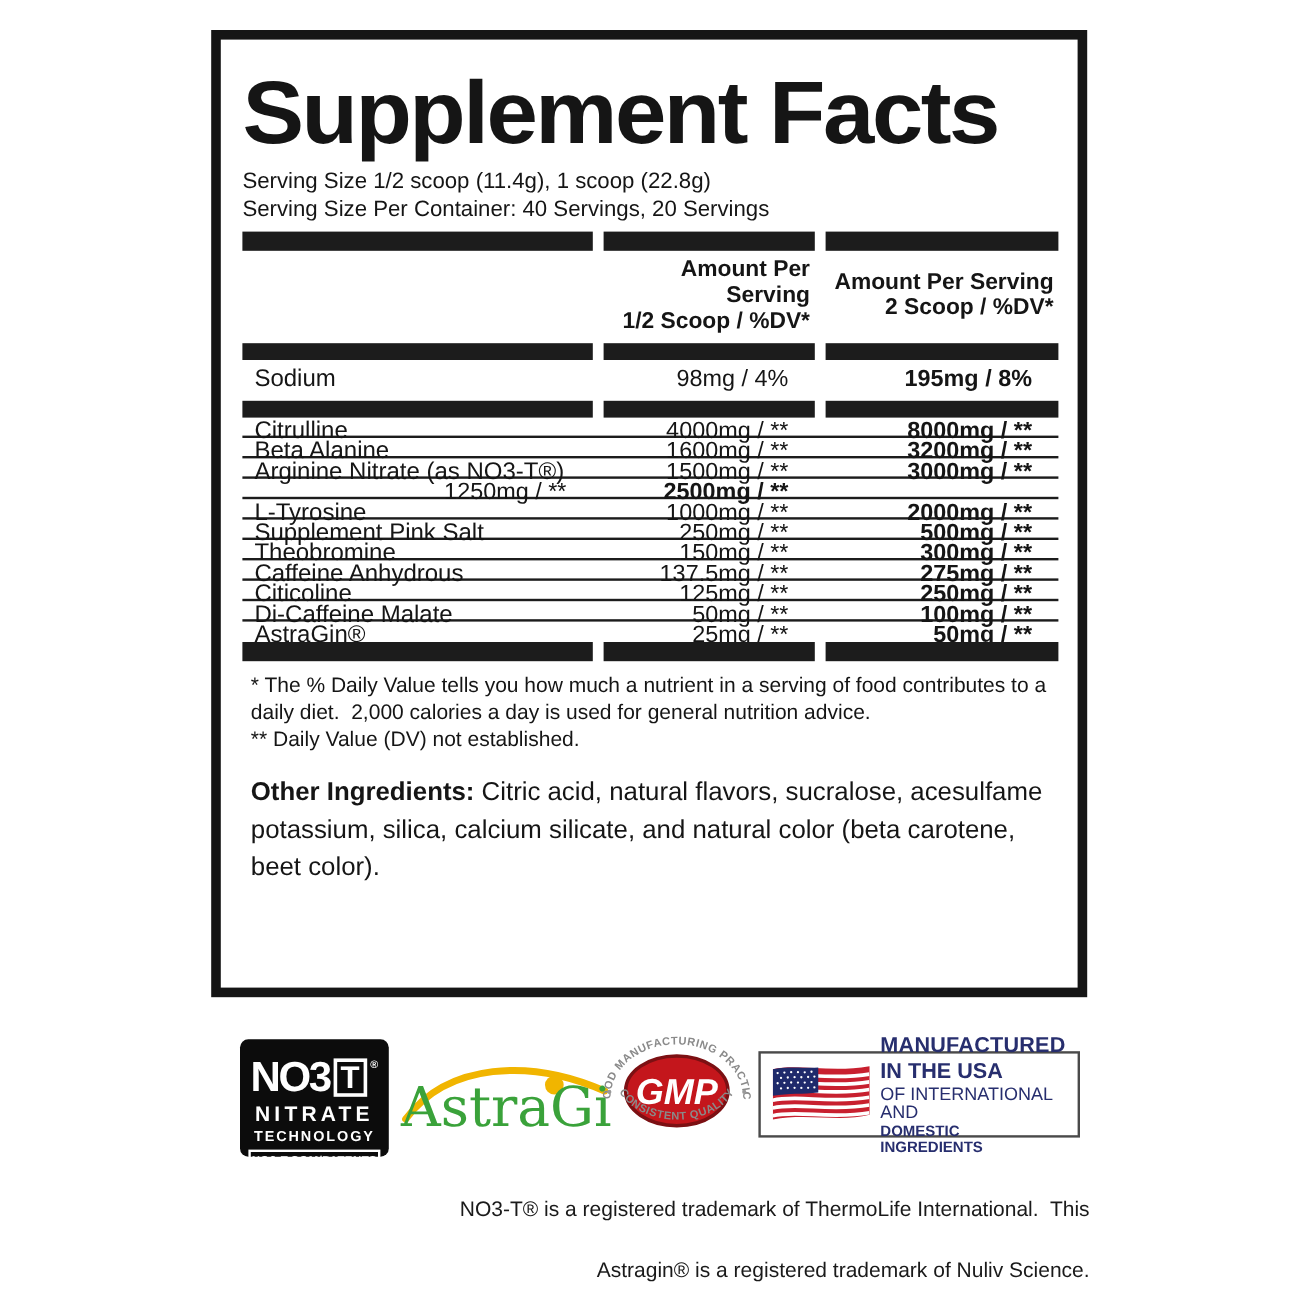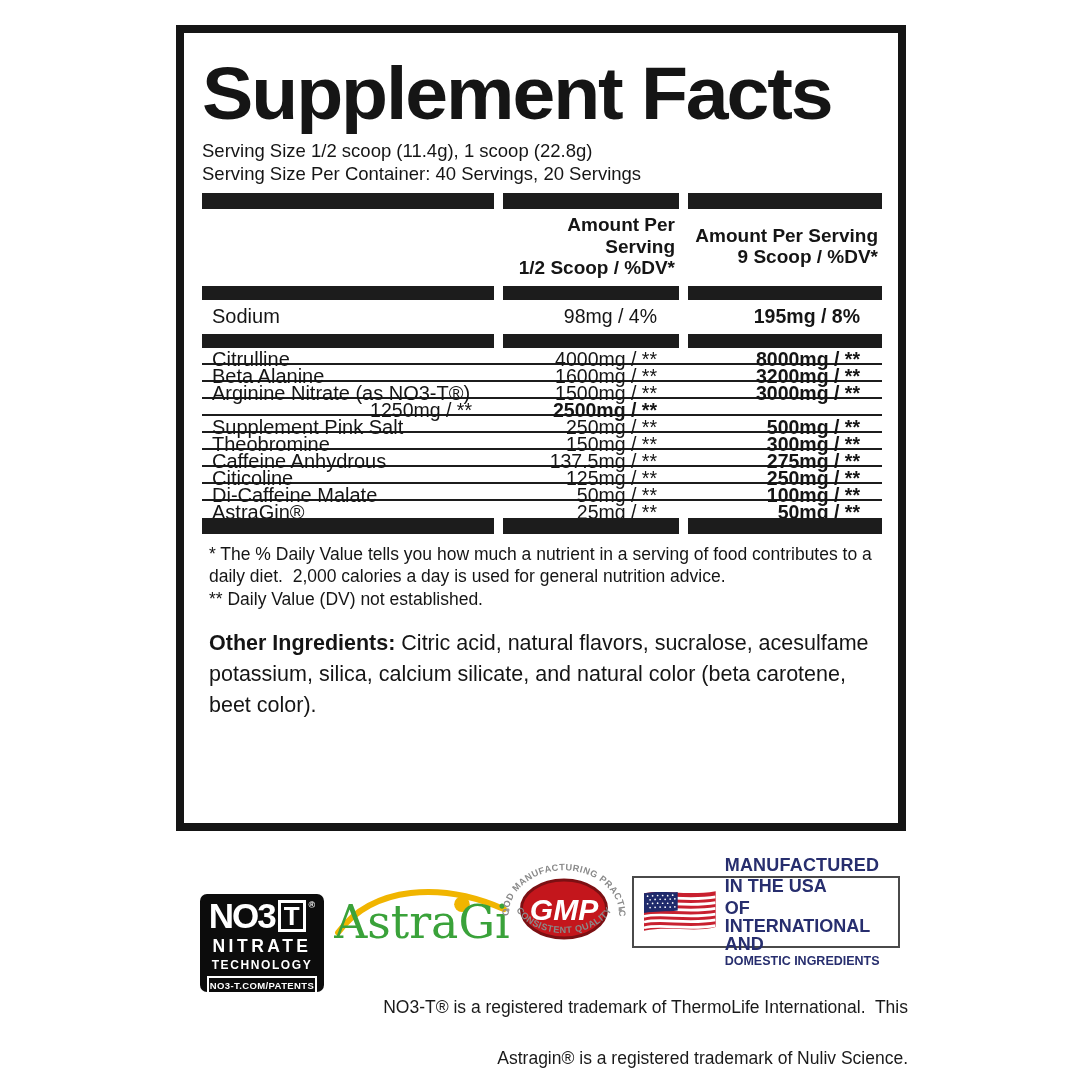--- a/index.html
+++ b/index.html
@@ -27,39 +27,39 @@
   .sodium-row{height:34px;}
   .i-row{height:17px;border-bottom:2px solid #1c1c1c;box-sizing:border-box;}
   .i-row:last-child{border-bottom:none;}
 
   .footnotes{margin-top:9px;padding:0 10px 0 7px;font-size:17.5px;line-height:22.5px;white-space:pre-wrap;}
   .other{margin-top:18px;padding:0 4px 0 7px;font-size:21.5px;line-height:31px;}
   .other b{font-weight:bold;}
 
   
   .no3t{position:absolute;left:200px;top:866px;width:124px;height:98px;background:#0c0c0c;
-        border-radius:7px;color:#fff;text-align:center;box-sizing:border-box;padding-top:5px;margin-top:28px;}
+        border-radius:7px;color:#fff;text-align:center;box-sizing:border-box;padding-top:15px;}
   .no3t-top{display:flex;align-items:center;justify-content:center;gap:3px;font-weight:900;}
   .no3t-main{font-size:35px;letter-spacing:-2px;line-height:34px;}
   .no3t-t{border:3px solid #fff;font-size:26px;line-height:26px;padding:0 3px;font-weight:900;}
   .no3t-reg{font-size:9px;align-self:flex-start;line-height:12px;}
   .no3t-nitrate{font-size:17.5px;font-weight:bold;letter-spacing:3.5px;margin-top:3px;}
   .no3t-tech{font-size:12px;font-weight:bold;letter-spacing:1.6px;margin-top:1px;}
   .no3t-patents{border:2px solid #fff;margin:4px 7px 0 7px;font-size:9.5px;font-weight:bold;
                 letter-spacing:.4px;padding:2px 0;}
 
   .astragin-wrap{position:absolute;left:331px;top:874px;width:178px;height:80px;}
   .gmp-wrap{position:absolute;left:501px;top:858px;width:126px;height:102px;}
 
   .usa-badge{position:absolute;left:632px;top:876px;width:268px;height:72px;border:2px solid #4a4a4a;
              box-sizing:border-box;display:flex;align-items:center;gap:9px;padding:5px 10px;background:#fff;}
   .usa-text{color:#272e6e;line-height:1;}
   .usa-l1{font-size:18px;font-weight:900;letter-spacing:.2px;}
   .usa-l2{font-size:18px;font-weight:900;margin-top:3px;}
-  .usa-l3{font-size:18px;font-weight:bold;margin-top:4px;}
+  .usa-l3{font-size:15px;font-weight:normal;margin-top:4px;}
   .usa-l4{font-size:12.5px;font-weight:bold;margin-top:2px;}
 
   .tm-footer{position:absolute;right:172px;top:995px;width:620px;text-align:right;
              font-size:17.5px;line-height:25.5px;white-space:pre-wrap;color:#1a1a1a;}
 </style>
 </head>
 <body>
 
 <div class="canvas">
 
@@ -76,21 +76,21 @@
       </div>
 
       <div class="tgrid">
         <div></div>
         <div class="hdr">
           <span>Amount Per Serving</span><br>
           <span>1/2 Scoop / %DV*</span>
         </div>
         <div class="hdr">
           <span>Amount Per Serving</span><br>
-          <span>9 Scoop / %DV*</span>
+          <span>2 Scoop / %DV*</span>
         </div>
       </div>
 
       <div class="tgrid">
         <div class="bar"></div>
         <div class="bar"></div>
         <div class="bar"></div>
       </div>
 
       <div class="tgrid sodium-row">
@@ -122,20 +122,25 @@
     <div class="row-name rname">Arginine Nitrate (as NO3-T®)</div>
     <div class="amt rhalf">1500mg / **</div>
     <div class="amt bold rfull">3000mg / **</div>
   </div>
 
   <div class="tgrid i-row">
     <div class="amt rhalf">1250mg / **</div>
     <div class="amt bold rfull">2500mg / **</div>
   </div>
 
+  <div class="tgrid i-row">
+    <div class="row-name rname">L-Tyrosine</div>
+    <div class="amt rhalf">1000mg / **</div>
+    <div class="amt bold rfull">2000mg / **</div>
+  </div>
 
   <div class="tgrid i-row">
     <div class="row-name rname">Supplement Pink Salt</div>
     <div class="amt rhalf">250mg / **</div>
     <div class="amt bold rfull">500mg / **</div>
   </div>
 
   <div class="tgrid i-row">
     <div class="row-name rname">Theobromine</div>
     <div class="amt rhalf">150mg / **</div>

